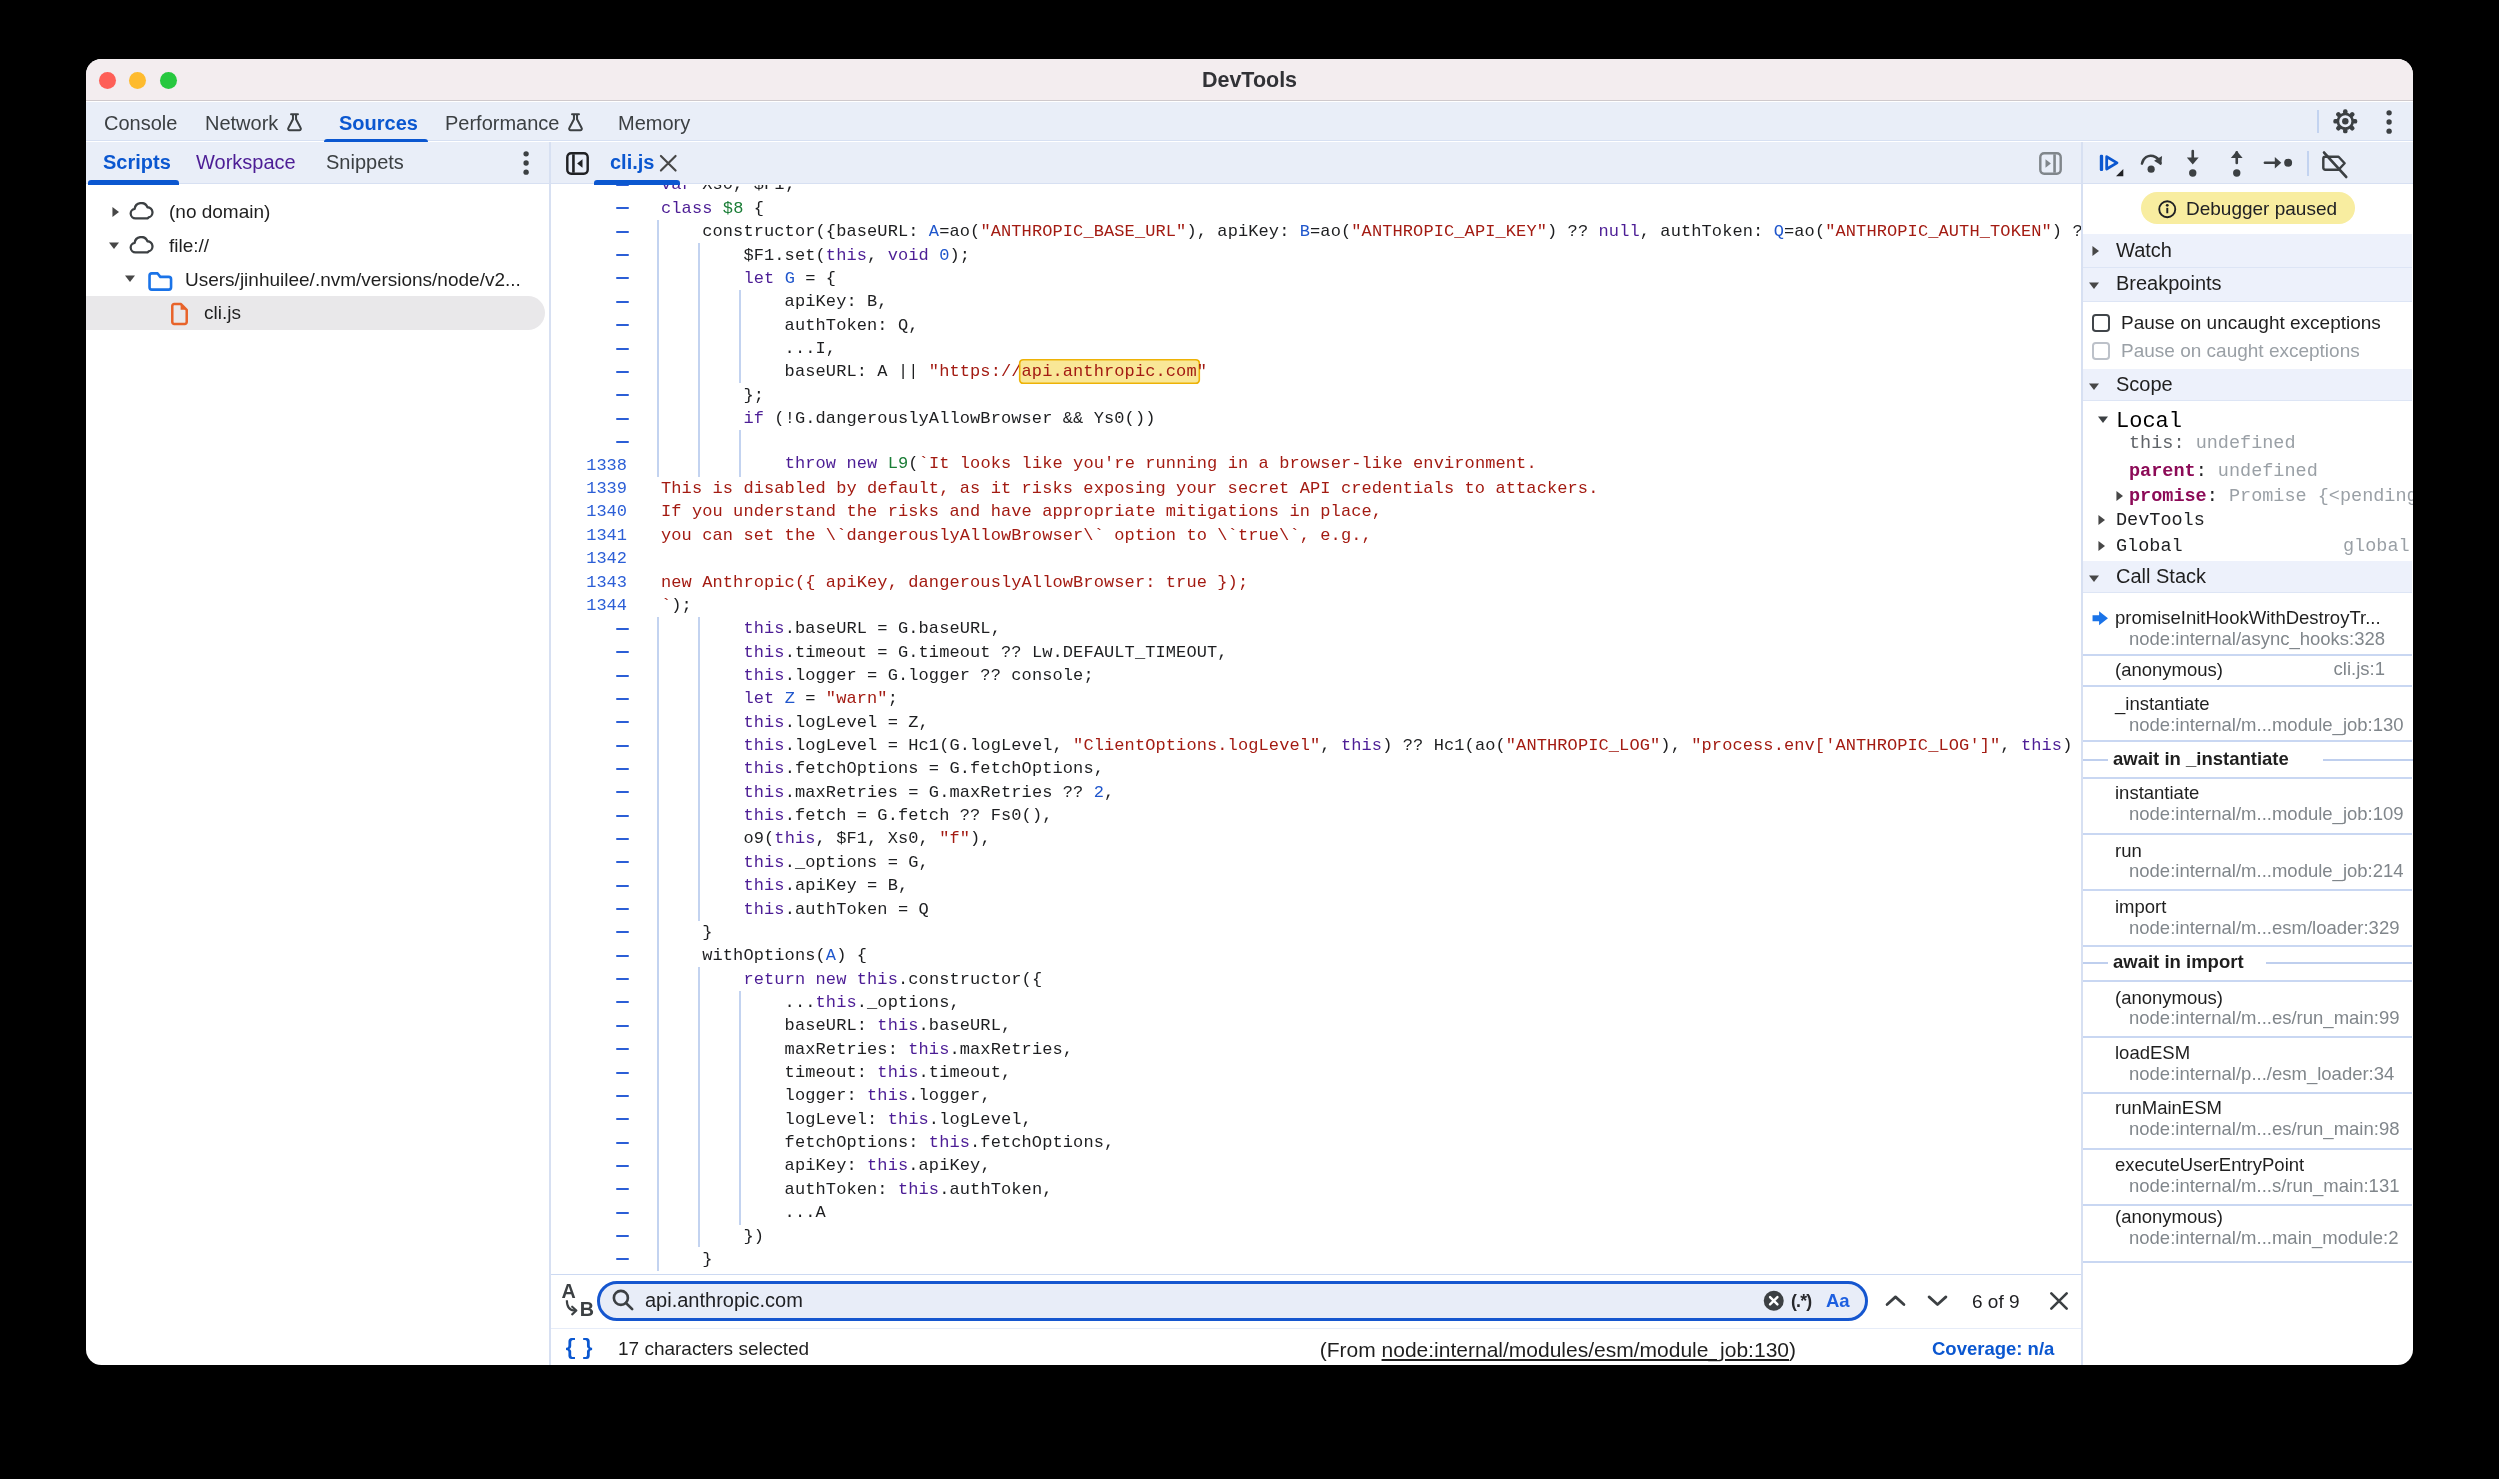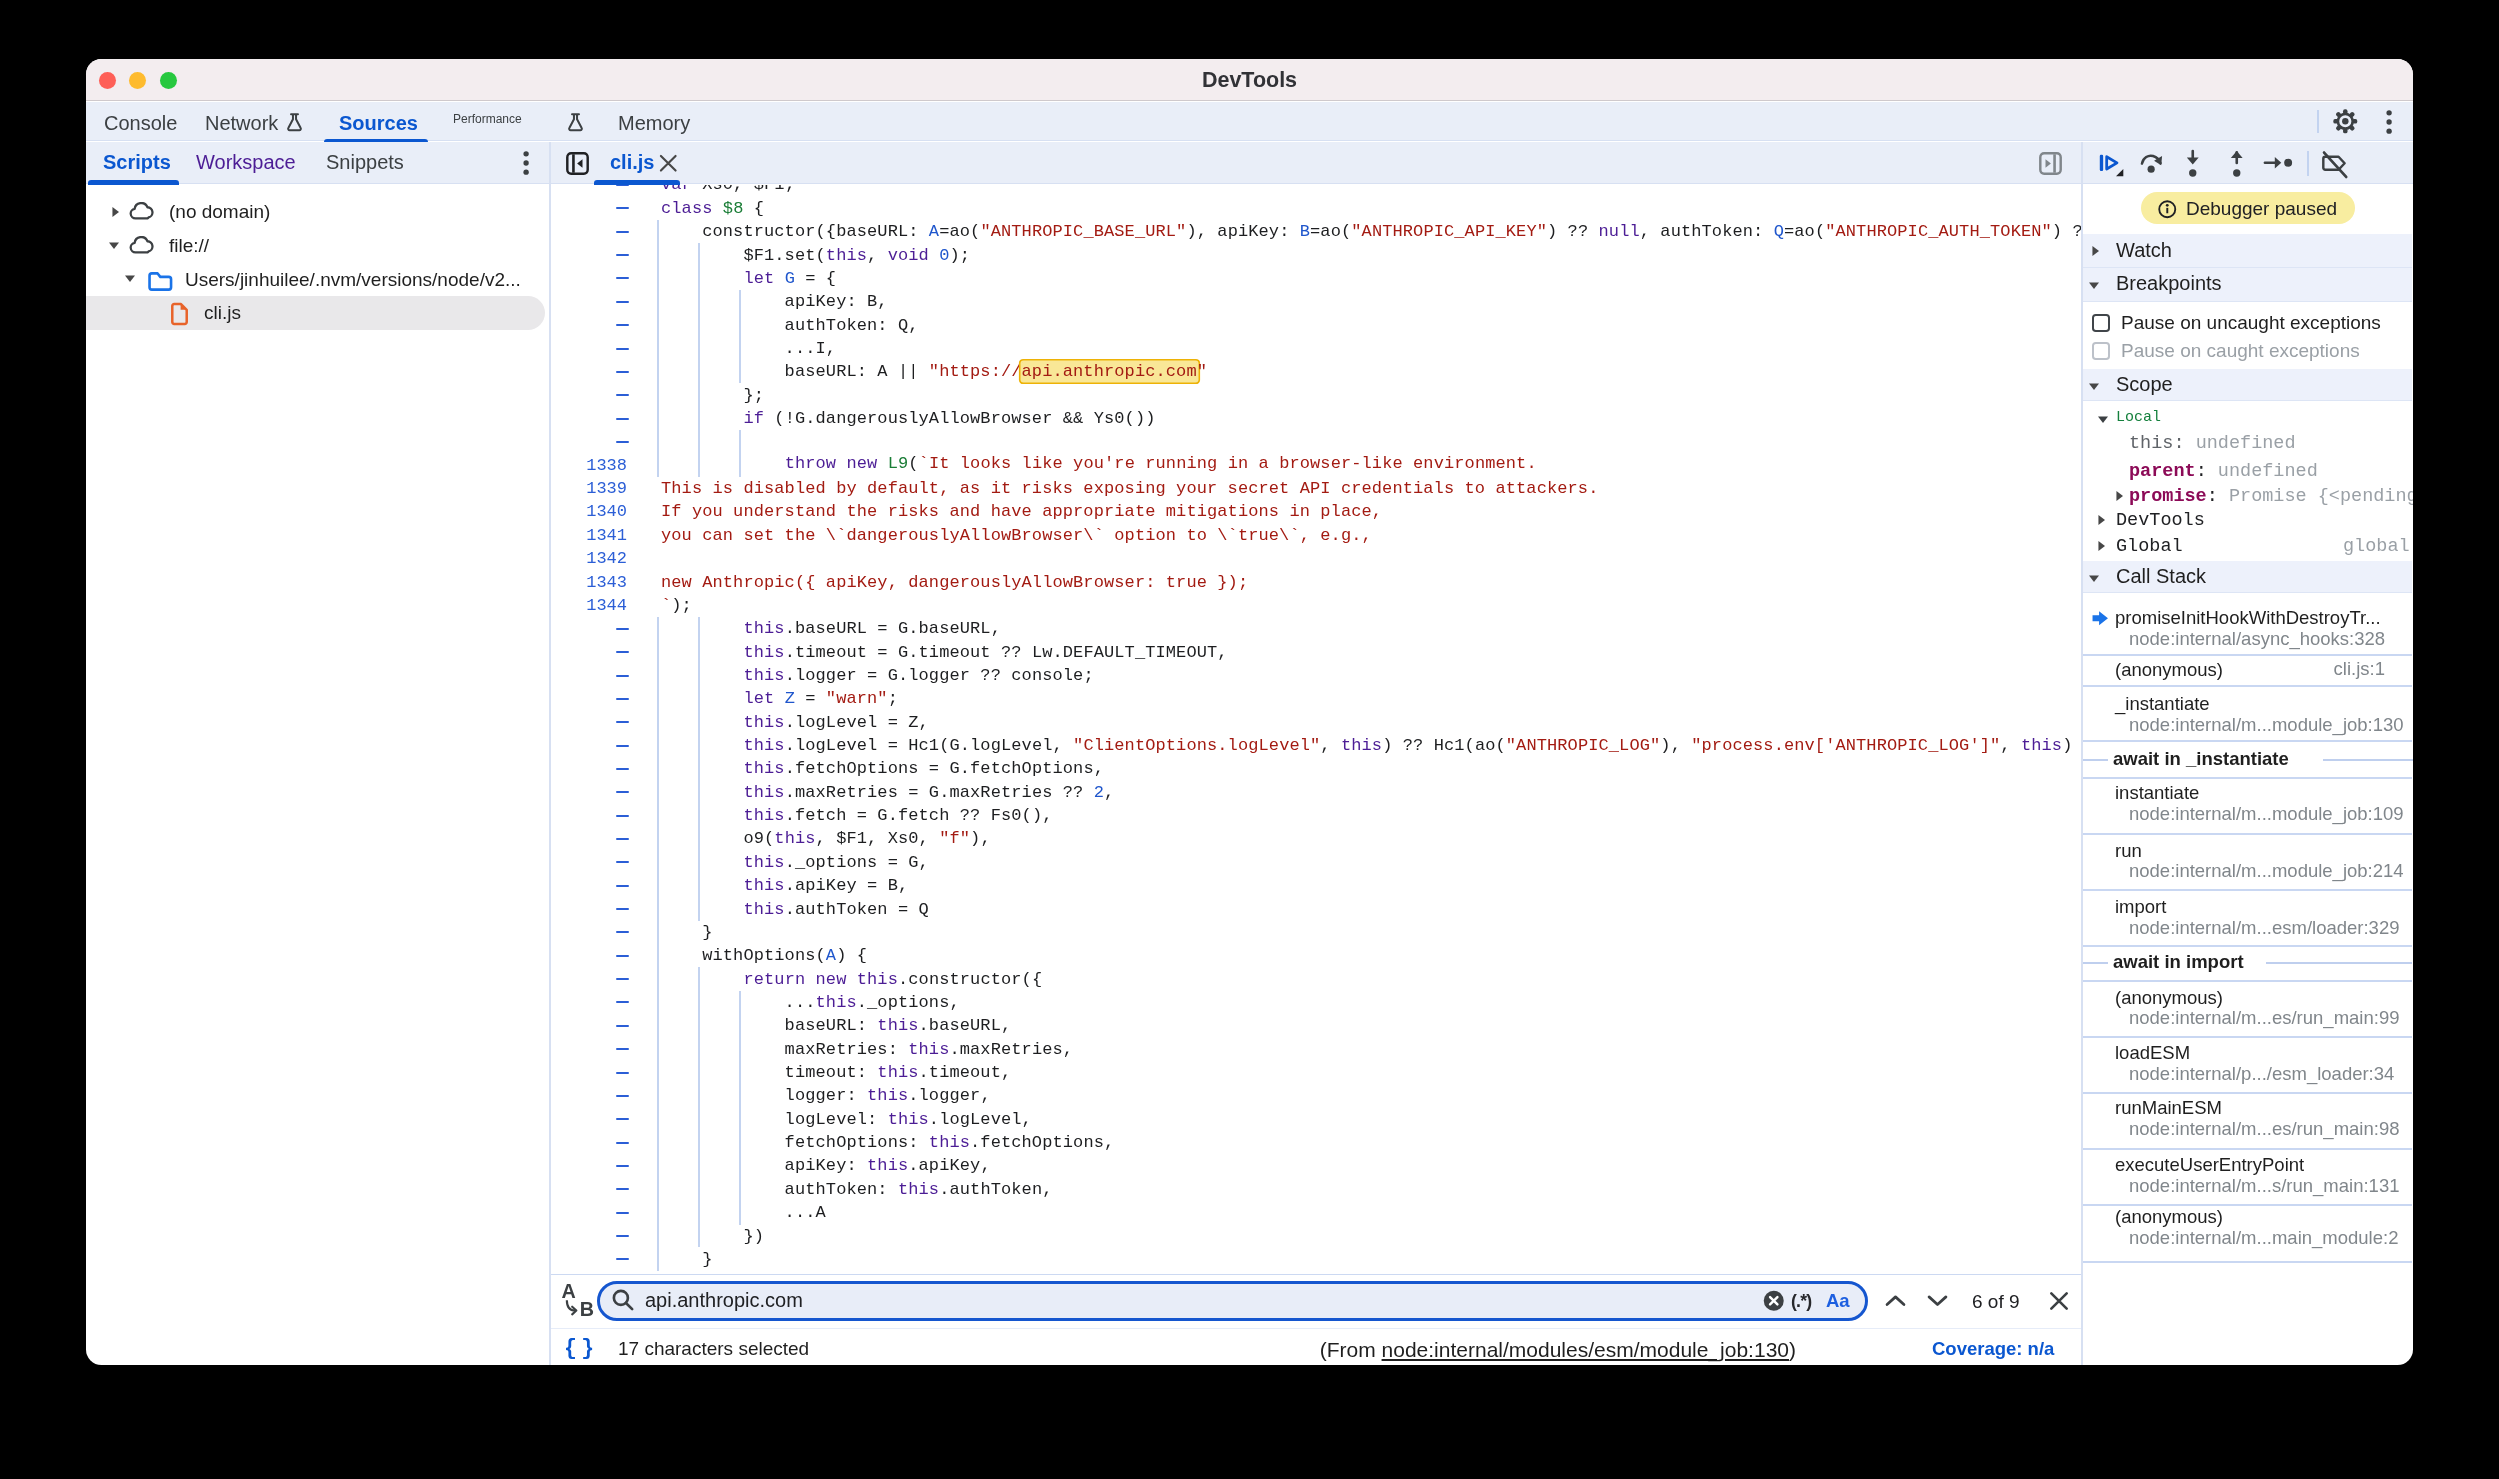--- a/index.html
+++ b/index.html
@@ -23,21 +23,21 @@
       <div style="position:absolute;left:160px;top:72px;width:17px;height:17px;border-radius:50%;background:#27c83f"></div>
       <div style="position:absolute;left:86px;top:68px;width:2327px;text-align:center;font-size:21.5px;font-weight:700;color:#313236">DevTools</div>
       <div style="position:absolute;left:86px;top:102px;width:2327px;height:39px;background:#e9eef8;border-bottom:1.5px solid #d7e0f2"></div>
       <div style="position:absolute;left:104px;top:112px;font-size:20px;color:#3c4043;">Console</div>
       <div style="position:absolute;left:205px;top:112px;font-size:20px;color:#3c4043;">Network</div>
       <svg style="position:absolute;left:286px;top:113px" width="17" height="18.5" viewBox="0 0 22 24" fill="none">
         <path d="M6.5 1.5 h9 M9 1.5 V8 L3 19.5 a2 2 0 0 0 1.8 3 h12.4 a2 2 0 0 0 1.8 -3 L13 8 V1.5" stroke="#3c4043" stroke-width="2.6" stroke-linecap="round" stroke-linejoin="round"></path>
       </svg>
       <div style="position:absolute;left:339px;top:112px;font-size:20px;color:#0b57d0;font-weight:700;">Sources</div>
       <div style="position:absolute;left:324px;top:139px;width:104px;height:5.4px;background:#0b57d0;border-radius:3.1px 3.1px 0 0"></div>
-      <div style="position:absolute;left:445px;top:112px;font-size:12px;color:#3c4043;margin-left:8px;">Performance</div>
+      <div style="position:absolute;left:445px;top:112px;font-size:20px;color:#3c4043;">Performance</div>
       <svg style="position:absolute;left:567px;top:113px" width="17" height="18.5" viewBox="0 0 22 24" fill="none">
         <path d="M6.5 1.5 h9 M9 1.5 V8 L3 19.5 a2 2 0 0 0 1.8 3 h12.4 a2 2 0 0 0 1.8 -3 L13 8 V1.5" stroke="#3c4043" stroke-width="2.6" stroke-linecap="round" stroke-linejoin="round"></path>
       </svg>
       <div style="position:absolute;left:618px;top:112px;font-size:20px;color:#3c4043;">Memory</div>
       <div style="position:absolute;left:2317px;top:110px;width:1.5px;height:23px;background:#c3d3f0"></div>
       <svg style="position:absolute;left:2333px;top:109px" width="24.6" height="24.6" viewBox="0 0 32 32" fill="none">
         <rect x="13.1" y="0.4" width="5.8" height="6.8" rx="2.4" fill="#3c4043" transform="rotate(0 16 16)"></rect>
         <rect x="13.1" y="0.4" width="5.8" height="6.8" rx="2.4" fill="#3c4043" transform="rotate(45 16 16)"></rect>
         <rect x="13.1" y="0.4" width="5.8" height="6.8" rx="2.4" fill="#3c4043" transform="rotate(90 16 16)"></rect>
         <rect x="13.1" y="0.4" width="5.8" height="6.8" rx="2.4" fill="#3c4043" transform="rotate(135 16 16)"></rect>
@@ -299,21 +299,21 @@
       <div style="position:absolute;left:2092px;top:342px;width:17.7px;height:17.7px;border:2.3px solid #bcc1c9;border-radius:3.8px"></div>
       <div style="position:absolute;left:2121px;top:340px;font-size:19px;color:#9aa0a6;">Pause on caught exceptions</div>
       <div style="position:absolute;left:2083px;top:369px;width:329px;height:32px;background:#edf1fb;border-bottom:1.5px solid #dde5f5"></div>
       <svg style="position:absolute;left:2087px;top:380px" width="14" height="12.3" viewBox="0 0 18 16" fill="none">
         <path d="M2.5 4.5 L15.5 4.5 L9 13 Z" fill="#474747"></path>
       </svg>
       <div style="position:absolute;left:2116px;top:373px;font-size:20px;color:#1f1f1f;">Scope</div>
       <svg style="position:absolute;left:2096px;top:413px" width="14" height="12.3" viewBox="0 0 18 16" fill="none">
         <path d="M2.5 4.5 L15.5 4.5 L9 13 Z" fill="#3c4043"></path>
       </svg>
-      <div style="position:absolute;left:2116px;top:409px;font-size:15px;color:#15803d;font-family:'Liberation Mono',monospace;">Local</div>
+      <div style="position:absolute;left:2116px;top:409px;font-size:22px;color:#000000;font-family:'Liberation Mono',monospace;">Local</div>
       <div style="position:absolute;left:2129px;top:433px;font-size:18.5px;color:#5f6368;font-family:'Liberation Mono',monospace;">this<span style="color:#5f6368">:</span> <span style="color:#9aa0a6">undefined</span></div>
       <div style="position:absolute;left:2129px;top:461px;font-size:18.5px;color:#8c0a57;font-family:'Liberation Mono',monospace;"><b>parent</b><span style="color:#202124">:</span> <span style="color:#9aa0a6">undefined</span></div>
       <svg style="position:absolute;left:2113px;top:489px" width="12.3" height="14" viewBox="0 0 16 18" fill="none">
         <path d="M4.5 2.5 L13 9 L4.5 15.5 Z" fill="#474747"></path>
       </svg>
       <div style="position:absolute;left:2129px;top:486px;font-size:18.5px;color:#8c0a57;font-family:'Liberation Mono',monospace;"><b>promise</b><span style="color:#202124">:</span> <span style="color:#9aa0a6">Promise {&lt;pending&gt;}</span></div>
       <svg style="position:absolute;left:2095px;top:513px" width="12.3" height="14" viewBox="0 0 16 18" fill="none">
         <path d="M4.5 2.5 L13 9 L4.5 15.5 Z" fill="#474747"></path>
       </svg>
       <div style="position:absolute;left:2116px;top:510px;font-size:18.5px;color:#202124;font-family:'Liberation Mono',monospace;">DevTools</div>

